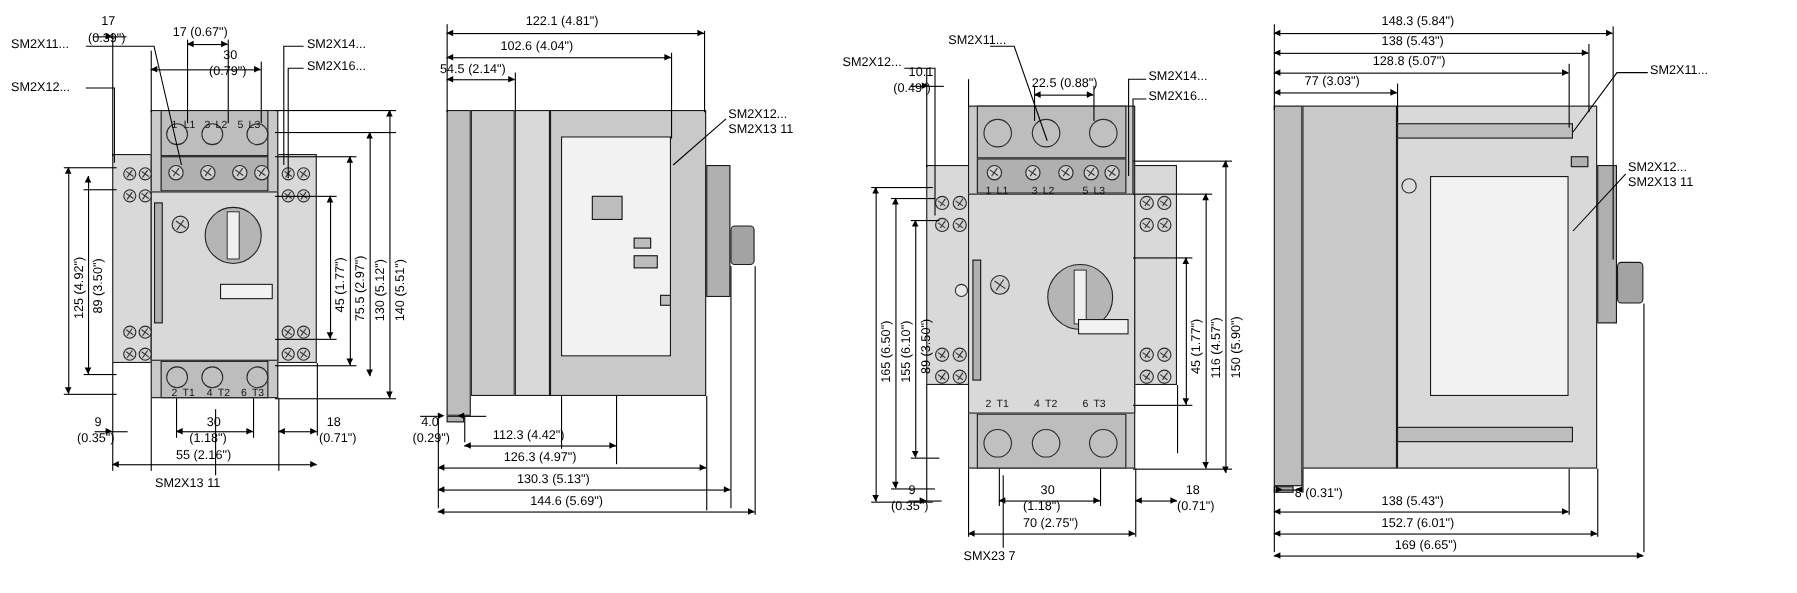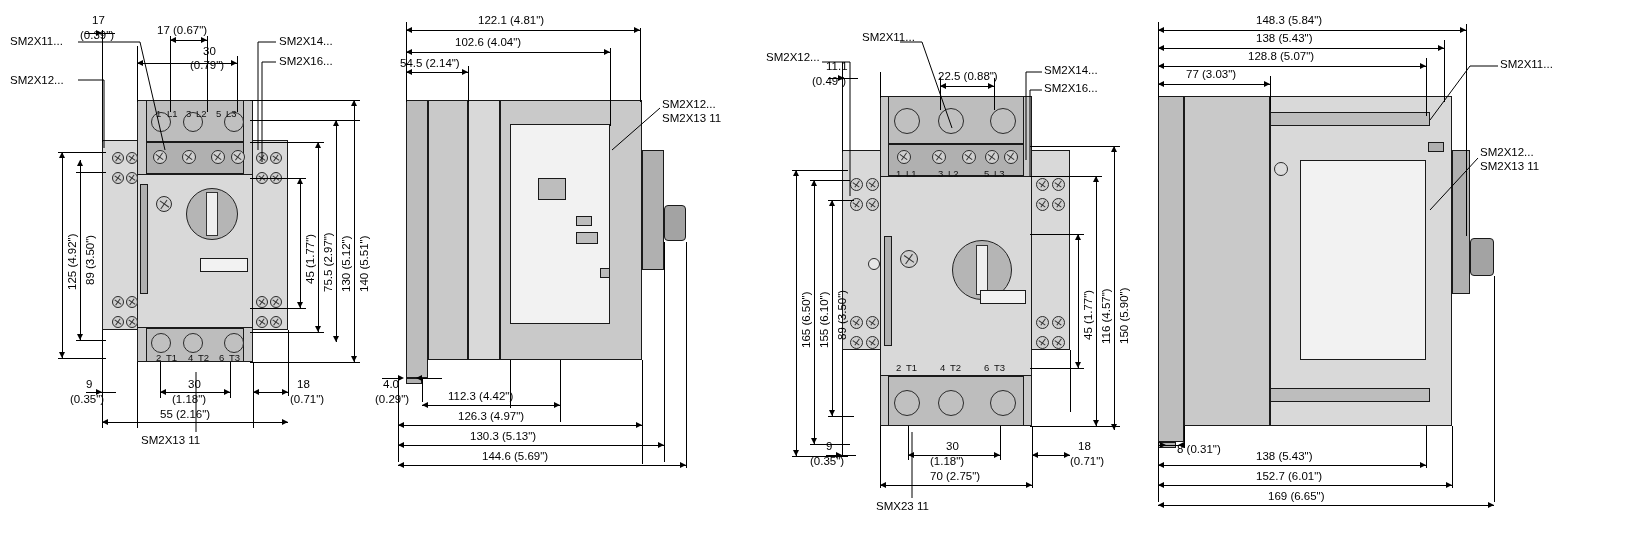--- a/index.html
+++ b/index.html
@@ -305,21 +305,21 @@
 
     <div class="ln vl" style="left:842px;top:62px;height:90px;"></div>
     <div class="ln vl" style="left:880px;top:72px;height:26px;"></div>
     <div class="ln vl" style="left:940px;top:78px;height:32px;"></div>
     <div class="ln vl" style="left:994px;top:78px;height:32px;"></div>
     <div class="ln hl" style="left:940px;top:86px;width:54px;"></div>
     <div class="arrL" style="left:940px;top:83px;"></div>
     <div class="arrR" style="left:988px;top:83px;"></div>
     <div class="ln hl" style="left:828px;top:78px;width:30px;"></div>
     <div class="arrR" style="left:838px;top:75px;"></div>
-    <span class="lbl c" style="left:826px;top:60px;">11.1</span>
+    <span class="lbl c" style="left:826px;top:60px;">10.1</span>
     <span class="lbl c" style="left:812px;top:75px;">(0.49")</span>
     <span class="lbl c" style="left:938px;top:70px;">22.5 (0.88")</span>
 
     <div class="ln vl" style="left:796px;top:170px;height:286px;"></div>
     <div class="arrU" style="left:793px;top:170px;"></div>
     <div class="arrD" style="left:793px;top:450px;"></div>
     <div class="ln vl" style="left:814px;top:180px;height:264px;"></div>
     <div class="arrU" style="left:811px;top:180px;"></div>
     <div class="arrD" style="left:811px;top:438px;"></div>
     <div class="ln vl" style="left:832px;top:200px;height:216px;"></div>
@@ -388,21 +388,21 @@
     <span class="ptxt" style="left:906px;top:362px;">T1</span>
     <span class="ptxt" style="left:940px;top:362px;">4</span>
     <span class="ptxt" style="left:950px;top:362px;">T2</span>
     <span class="ptxt" style="left:984px;top:362px;">6</span>
     <span class="ptxt" style="left:994px;top:362px;">T3</span>
 
     <span class="lbl" style="left:862px;top:31px;">SM2X11...</span>
     <span class="lbl" style="left:766px;top:51px;">SM2X12...</span>
     <span class="lbl" style="left:1044px;top:64px;">SM2X14...</span>
     <span class="lbl" style="left:1044px;top:82px;">SM2X16...</span>
-    <span class="lbl" style="left:876px;top:500px;">SMX23 11</span>
+    <span class="lbl" style="left:876px;top:500px;">SMX23 7</span>
   </div>
 
   <div>
     <div class="box g3" style="left:1158px;top:96px;width:26px;height:346px;"></div>
     <div class="box g2" style="left:1184px;top:96px;width:86px;height:330px;"></div>
     <div class="box g1" style="left:1270px;top:96px;width:182px;height:330px;"></div>
     <div class="box wht" style="left:1300px;top:160px;width:126px;height:200px;"></div>
     <div class="box g4" style="left:1452px;top:150px;width:18px;height:144px;"></div>
     <div class="box g5" style="left:1470px;top:238px;width:24px;height:38px;border-radius:4px;"></div>
     <div class="box g3" style="left:1270px;top:112px;width:160px;height:14px;"></div>

